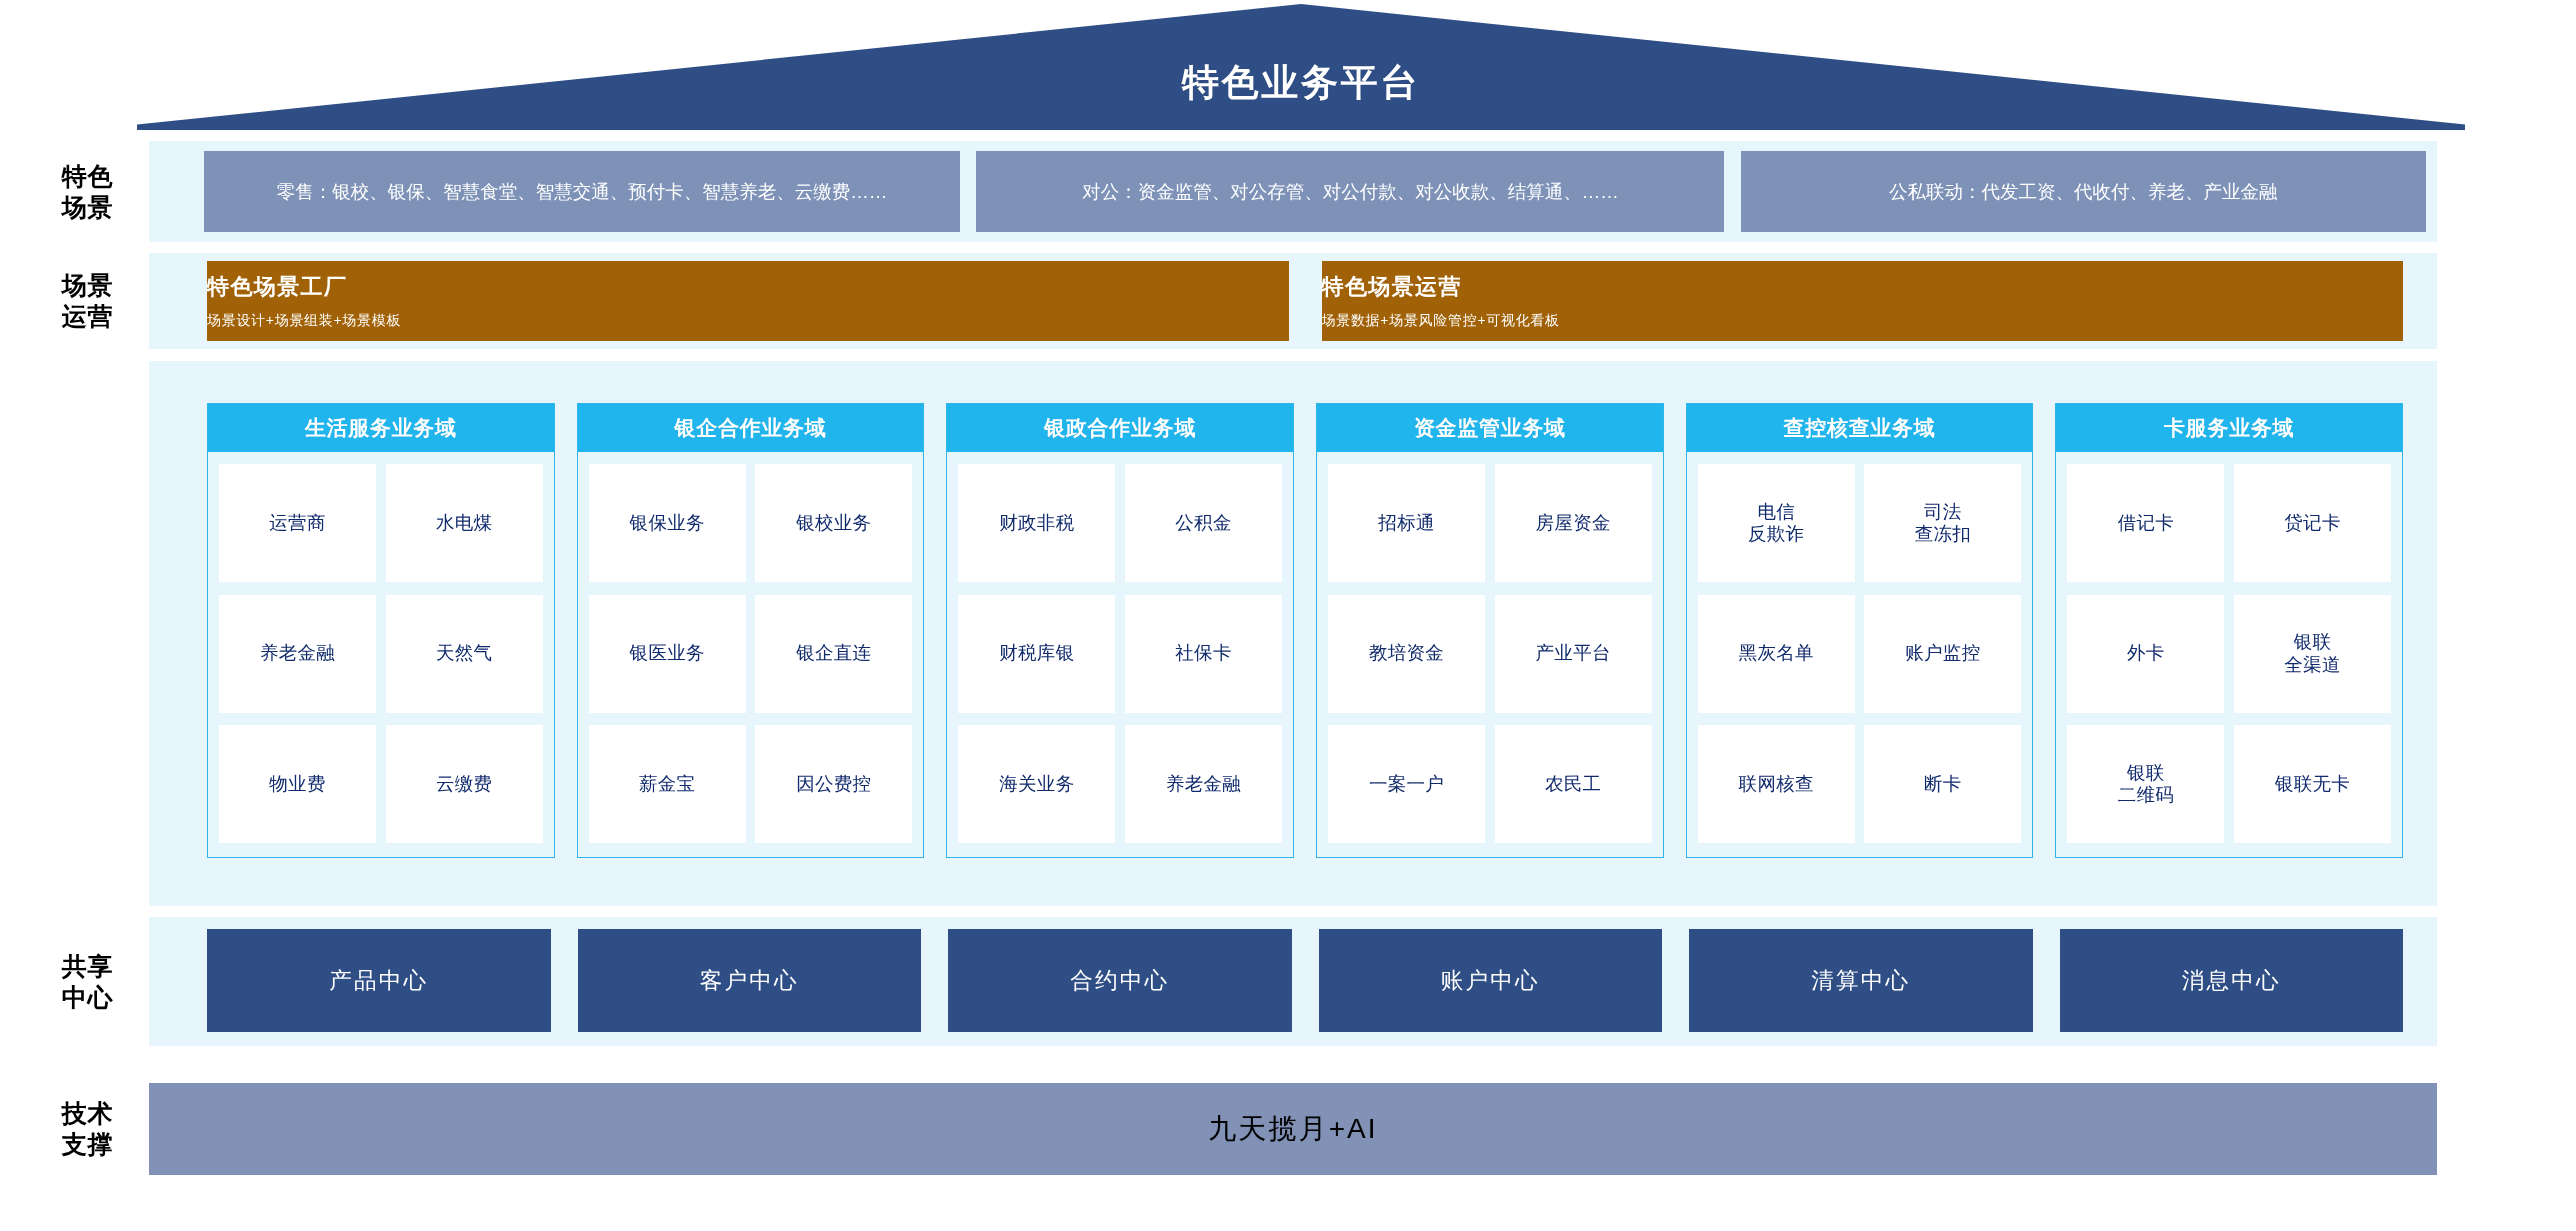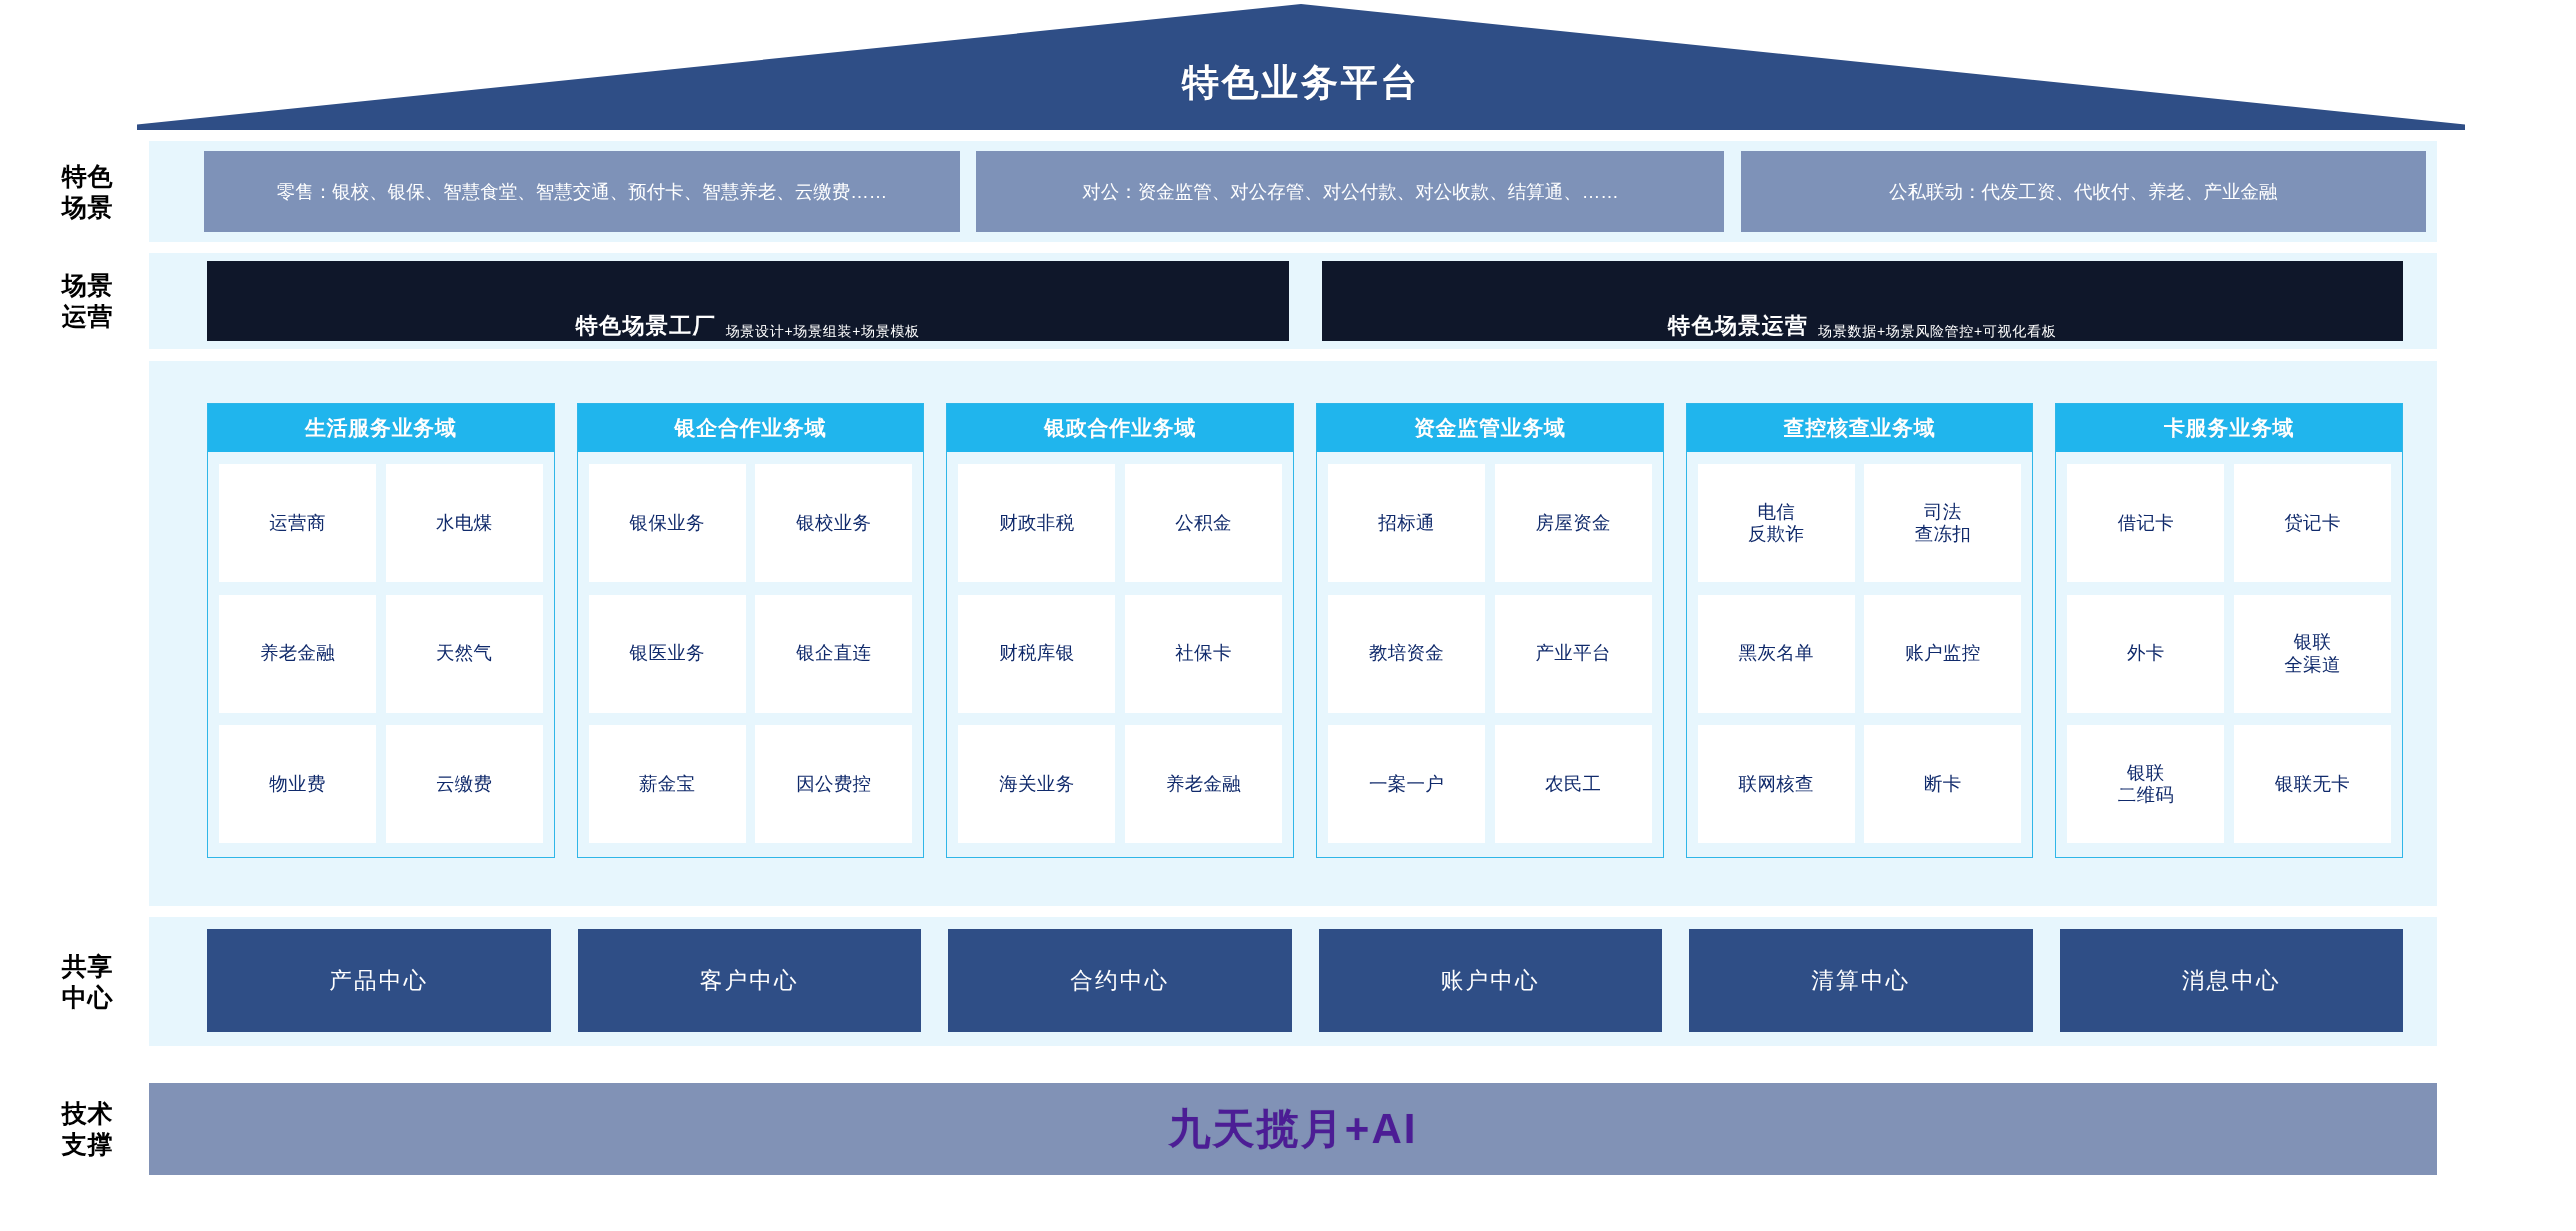--- a/index.html
+++ b/index.html
@@ -65,22 +65,22 @@
   .scene-box.w2{flex:0 0 748px;}
   .scene-box.w3{flex:0 0 685px;}
 
   
   #band-ops{top:253px;height:96px;}
   .ops-row{
     display:flex;width:100%;height:100%;box-sizing:border-box;
     padding:8.2px 34px 8.2px 58px;gap:33px;align-items:stretch;
   }
   .ops-box{
-    flex:1;background:#0f172a;color:#ffffff;
-    display:flex;flex-direction:row;align-items:flex-end;justify-content:center;
+    flex:1;background:#a16207;color:#ffffff;
+    display:flex;flex-direction:column;align-items:flex-start;justify-content:center;
     gap:9.6px;
   }
   .ops-title{font-size:22px;font-weight:bold;letter-spacing:1.4px;}
   .ops-sub{font-size:14px;font-weight:normal;letter-spacing:0.7px;}
 
   
   #band-prod{top:361px;height:545px;}
   .prod-row{
     display:flex;width:100%;height:100%;box-sizing:border-box;
     padding:42px 34px 48px 58px;gap:22px;align-items:stretch;
@@ -113,23 +113,23 @@
   }
   .center-box{
     flex:1;background:#2f4e86;color:#ffffff;
     display:flex;align-items:center;justify-content:center;
     font-size:22.6px;letter-spacing:2.1px;
   }
 
   
   #band-tech{top:1083px;height:92px;background:transparent;}
   .tech-bar{
-    width:2288px;height:92px;background:#8192b6;color:#4c1d95;
+    width:2288px;height:92px;background:#8192b6;color:#000000;
     display:flex;align-items:center;justify-content:center;
-    font-size:42px;font-weight:bold;letter-spacing:2.1px;
+    font-size:28px;font-weight:normal;letter-spacing:2.1px;
     text-shadow:0 0 1.4px rgba(0,0,0,.1);
   }
 </style>
 </head>
 <body>
 
 <div class="stage">
 
   <div class="pediment">
     <svg viewBox="0 0 3400 190" preserveAspectRatio="none">

